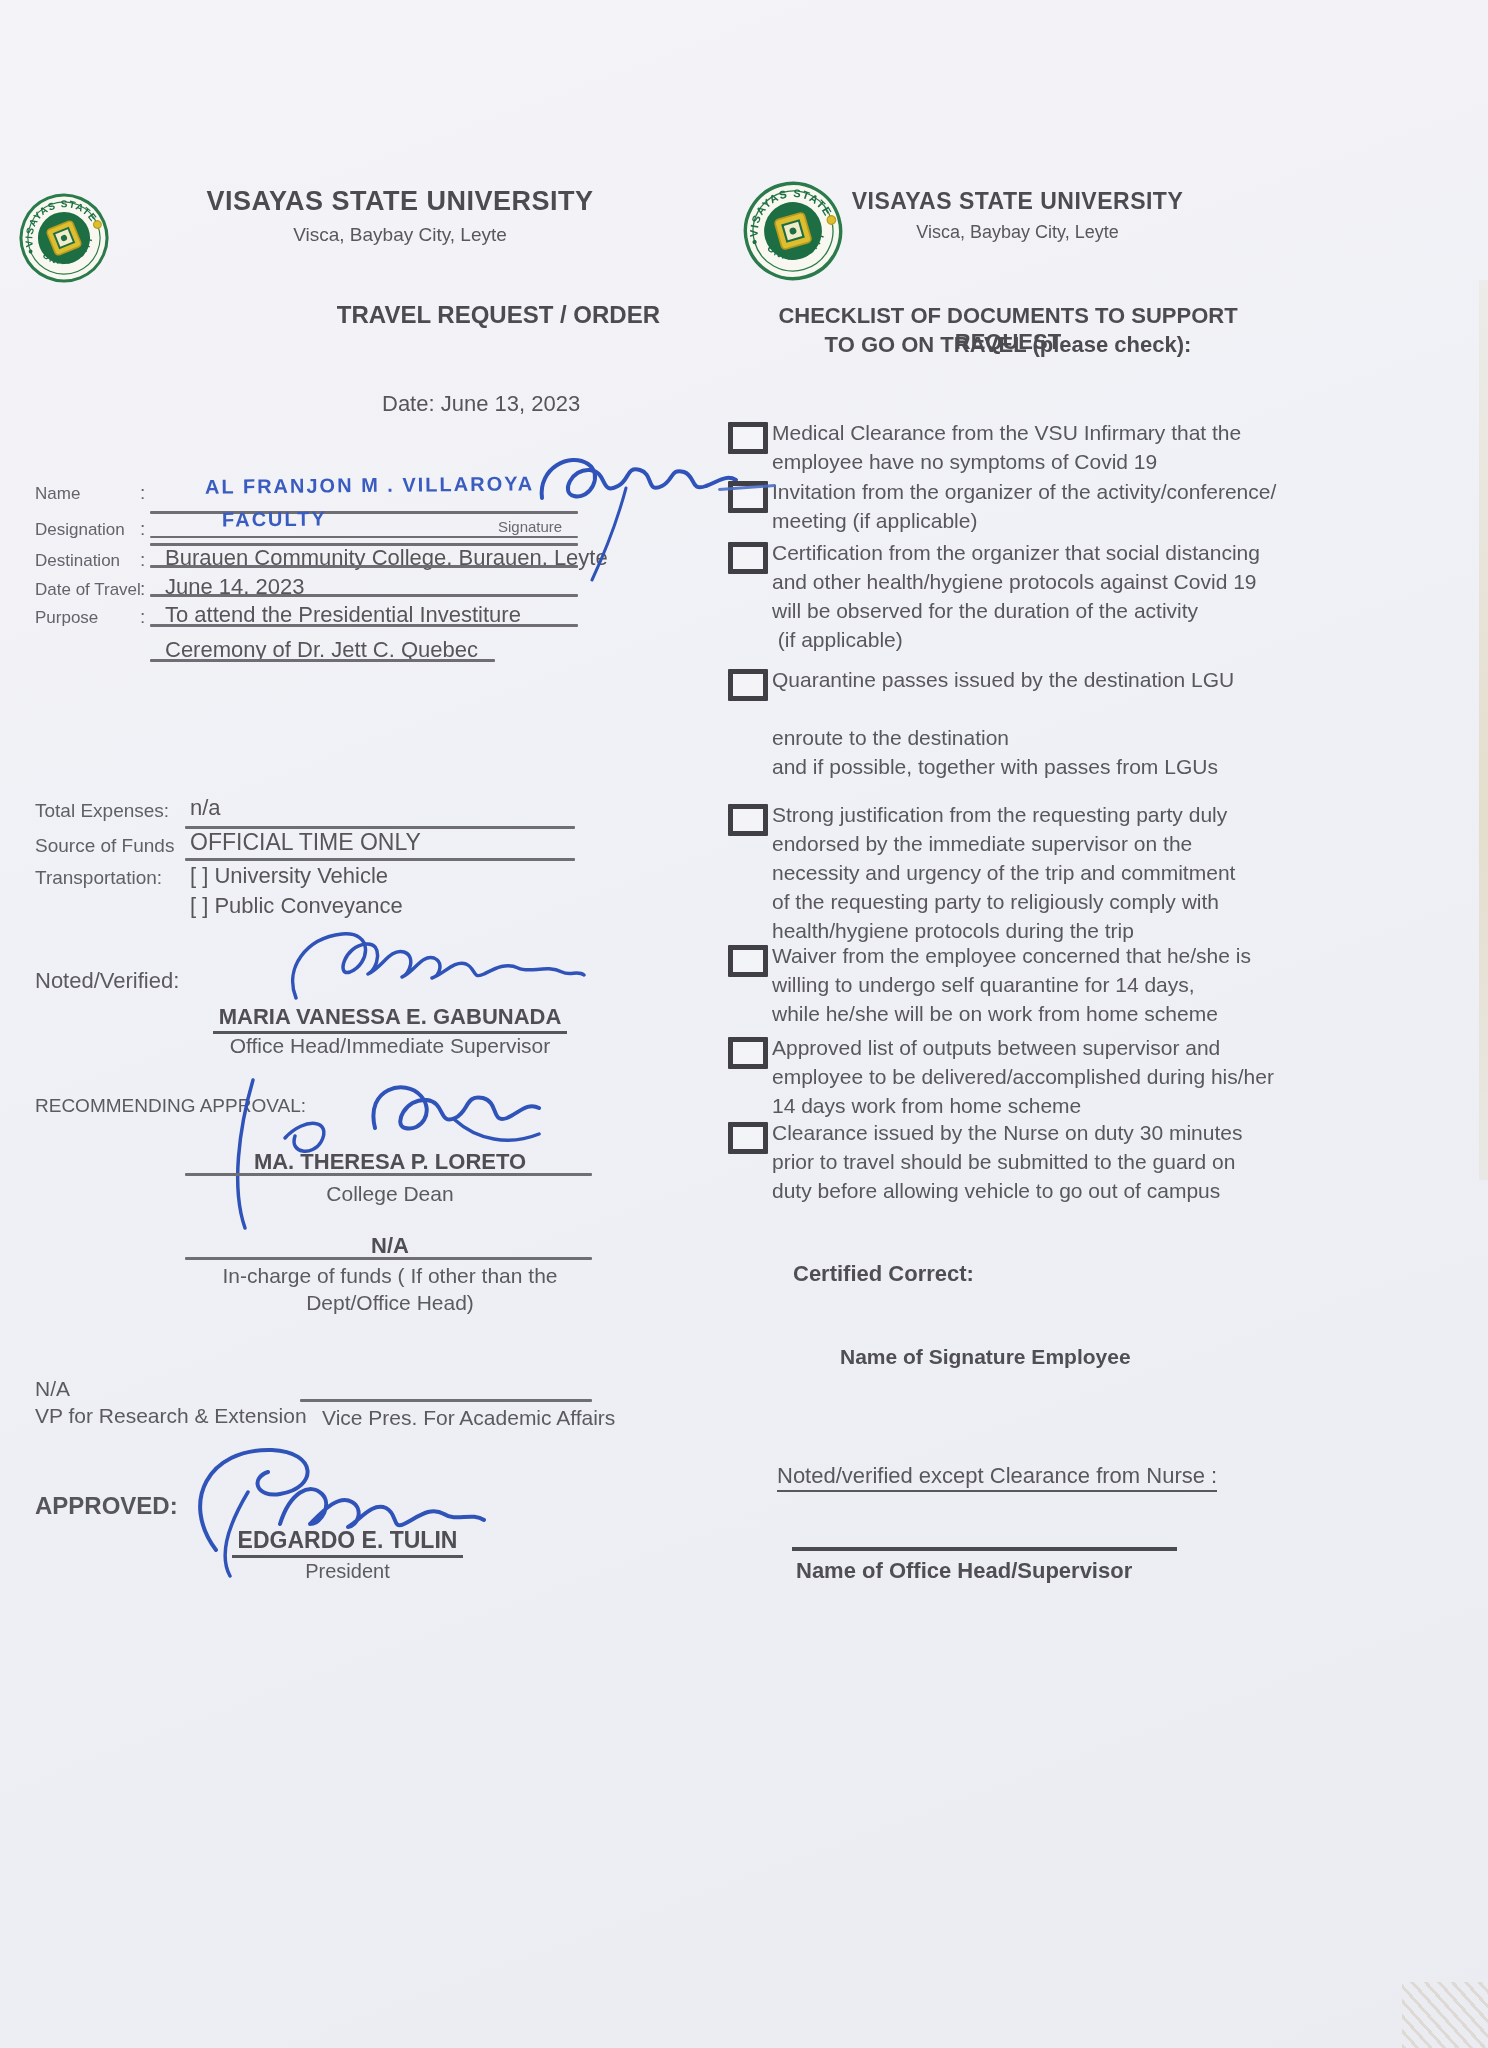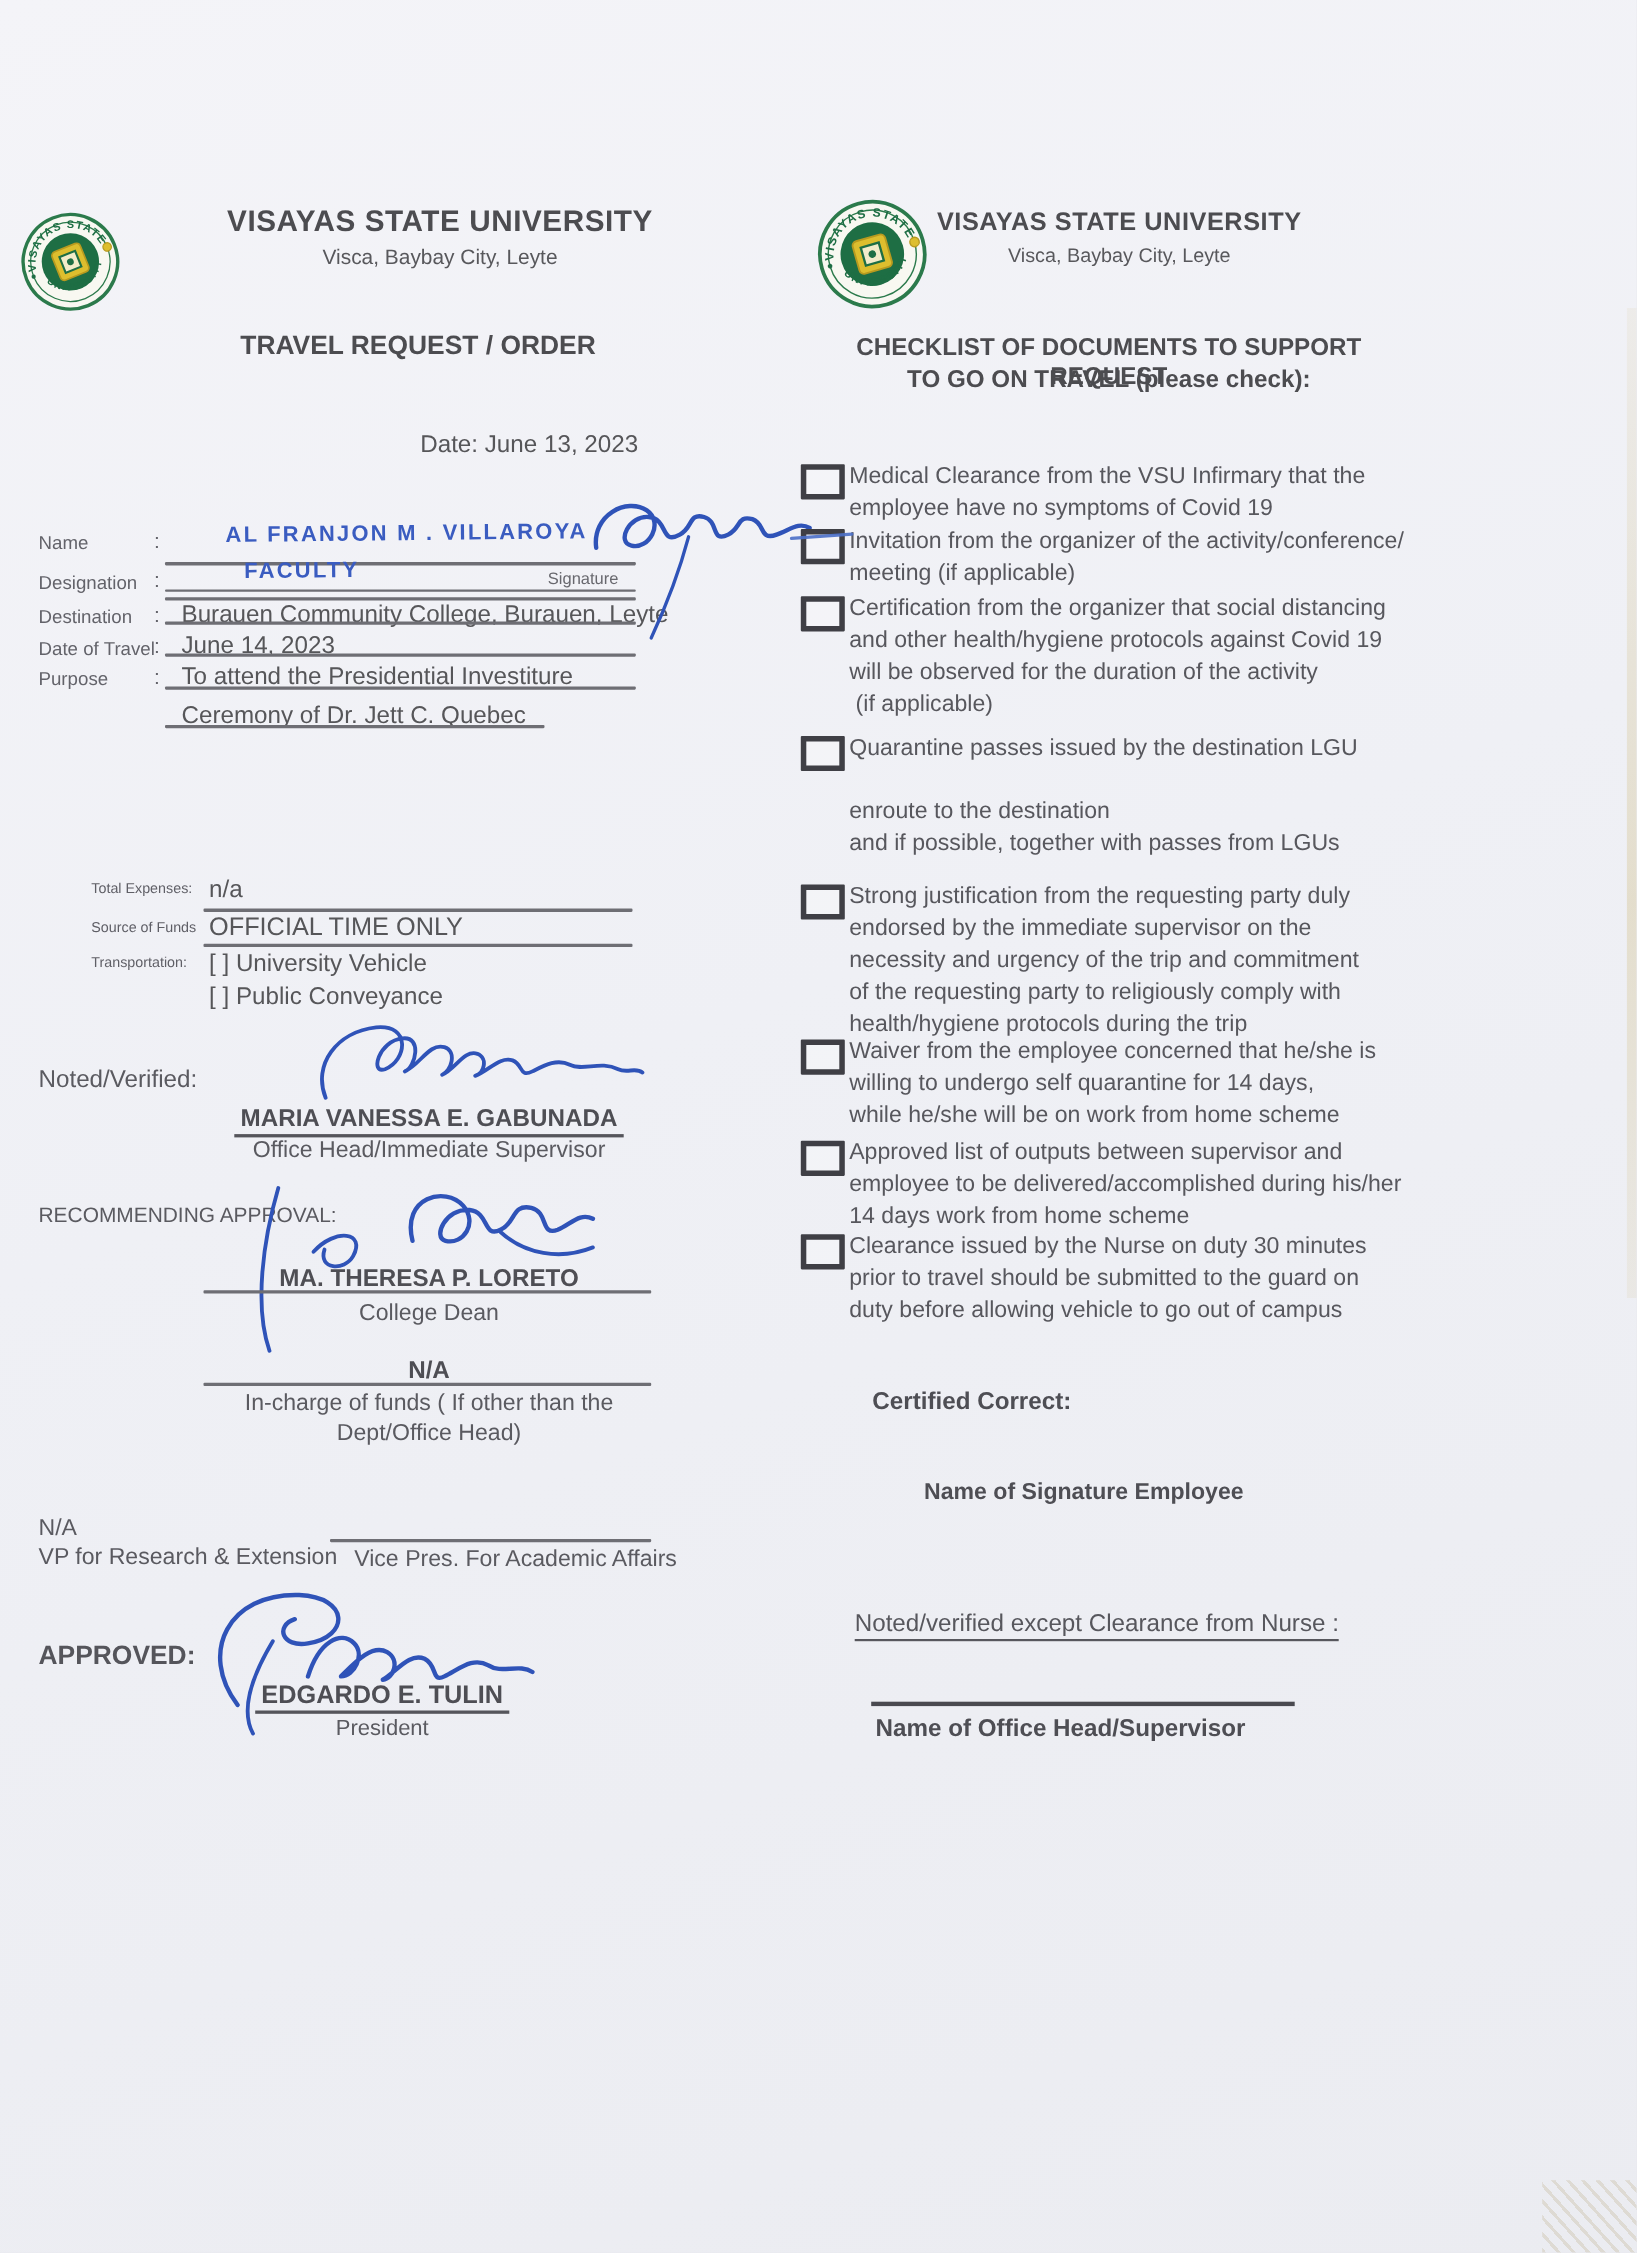--- a/index.html
+++ b/index.html
@@ -12,21 +12,21 @@
   .univ{font-weight:bold;color:#4c4c50;letter-spacing:.5px;}
   .addr{color:#58585c;}
   .formtitle{font-weight:bold;color:#4c4c50;}
   .sub{color:#565659;}
   
   .f-label{position:absolute;left:35px;font-size:17px;color:#63636a;}
   .colon{position:absolute;left:140px;font-size:19px;color:#63636a;}
   .typed{position:absolute;left:165px;font-size:22px;color:#565659;}
   .hand{position:absolute;color:#3a5cc0;font-weight:bold;letter-spacing:2px;transform:rotate(-.6deg);}
   .uline{position:absolute;background:#6e6e74;height:3px;border-radius:1px;}
-  .exp-label{position:absolute;left:35px;font-size:13px;color:#5f5f66;margin-left:48px;}
+  .exp-label{position:absolute;left:35px;font-size:19px;color:#5f5f66;}
   .exp-val{position:absolute;left:190px;color:#565659;}
   .sig-name-bold{font-weight:bold;color:#4e4e54;}
   .underlined{border-bottom:3px solid #55555b;padding:0 6px 1px 6px;display:inline-block;}
   .cap{color:#5a5a60;}
   svg.sig{position:absolute;overflow:visible;}
   svg.sig path{fill:none;stroke:#2f53b8;stroke-linecap:round;stroke-linejoin:round;}
   
   .check-item{position:absolute;left:726px;width:680px;}
   .checkbox{position:absolute;left:2px;top:4px;width:30px;height:22px;border:5px solid #3f3f45;
             border-radius:1px;background:rgba(255,255,255,.25);}
@@ -65,21 +65,21 @@
     <defs>
         <path id="arcT1" d="M 18,62 A 42,42 0 0 1 102,62"></path>
         <path id="arcB1" d="M 22,66 A 40,40 0 0 0 98,66"></path>
       </defs>
     <text font-size="13" font-weight="bold" fill="#1e6e44" letter-spacing="1.5"><textPath href="#arcT1" startOffset="50%" text-anchor="middle">VISAYAS STATE</textPath></text>
     <text font-size="12" font-weight="bold" fill="#1e6e44" letter-spacing="1.5"><textPath href="#arcB1" startOffset="50%" text-anchor="middle">UNIVERSITY</textPath></text>
   </svg>
 
   <div class="abs ctr univ" style="left:130px;top:186px;width:540px;font-size:27px;">VISAYAS STATE UNIVERSITY</div>
   <div class="abs ctr addr" style="left:130px;top:224px;width:540px;font-size:19px;">Visca, Baybay City, Leyte</div>
-  <div class="abs ctr formtitle" style="left:100px;top:301px;width:560px;font-size:24px;">TRAVEL REQUEST / ORDER</div>
+  <div class="abs ctr formtitle" style="left:100px;top:301px;width:560px;font-size:24px;text-align:right;">TRAVEL REQUEST / ORDER</div>
   <div class="abs sub" style="left:382px;top:391px;font-size:22px;">Date: June 13, 2023</div>
 
   <div class="f-label" style="top:484px;">Name</div>
   <div class="colon" style="top:482px;">:</div>
   <div class="hand" style="left:205px;top:474px;font-size:20px;">AL FRANJON M . VILLAROYA</div>
   <div class="uline" style="left:150px;top:511px;width:428px;"></div>
 
   <div class="f-label" style="top:520px;">Designation</div>
   <div class="colon" style="top:518px;">:</div>
   <div class="hand" style="left:222px;top:508px;font-size:20px;">FACULTY</div>

